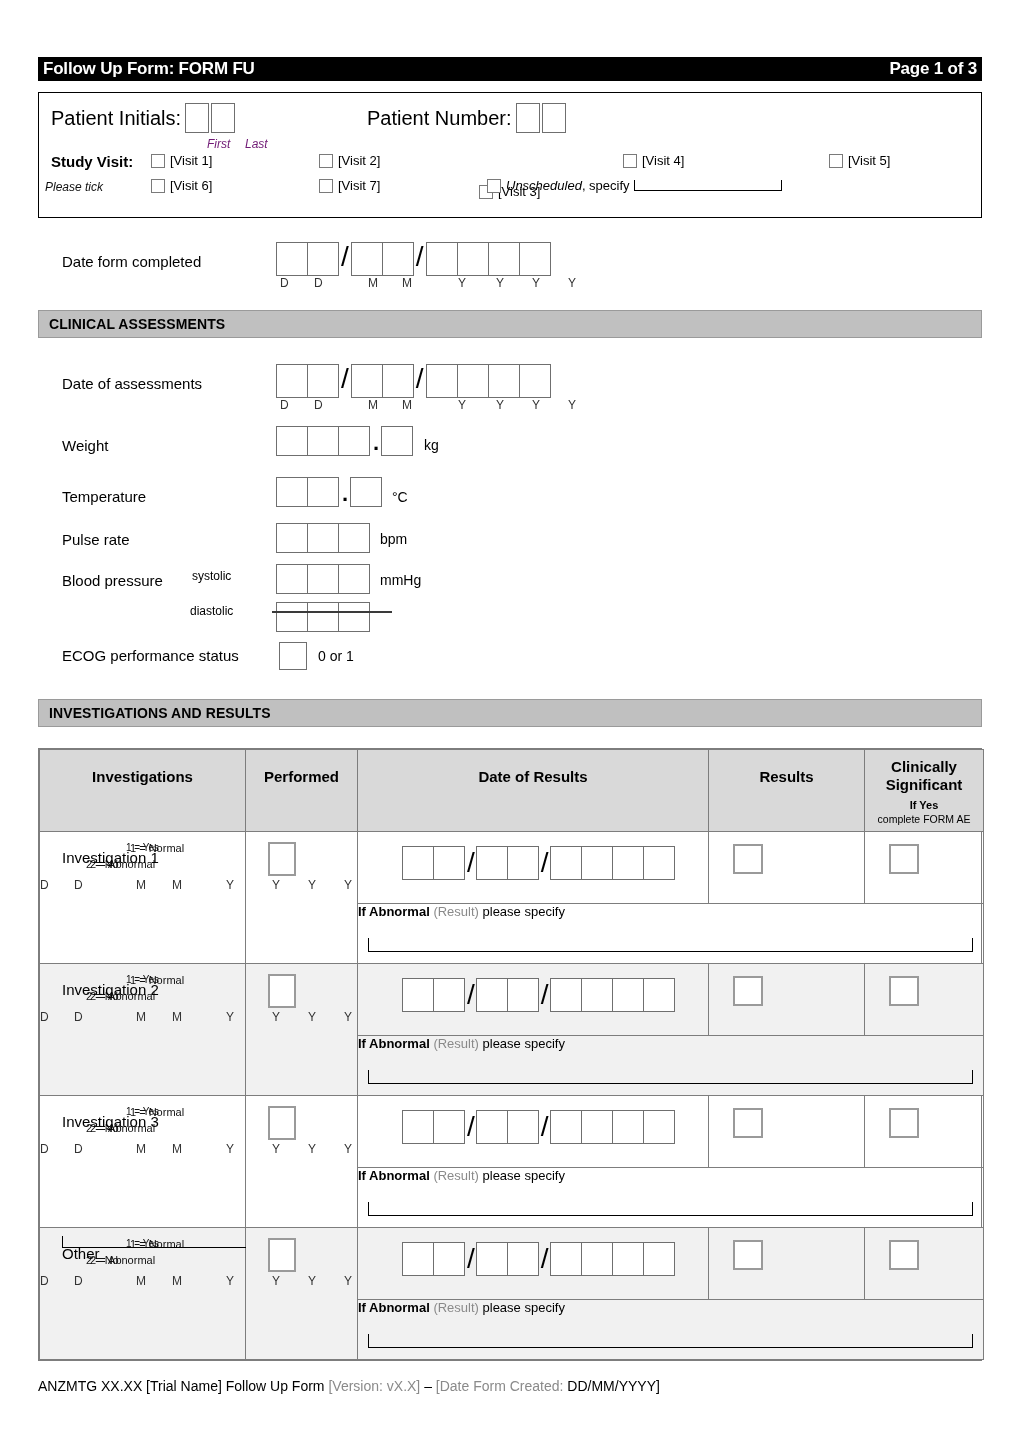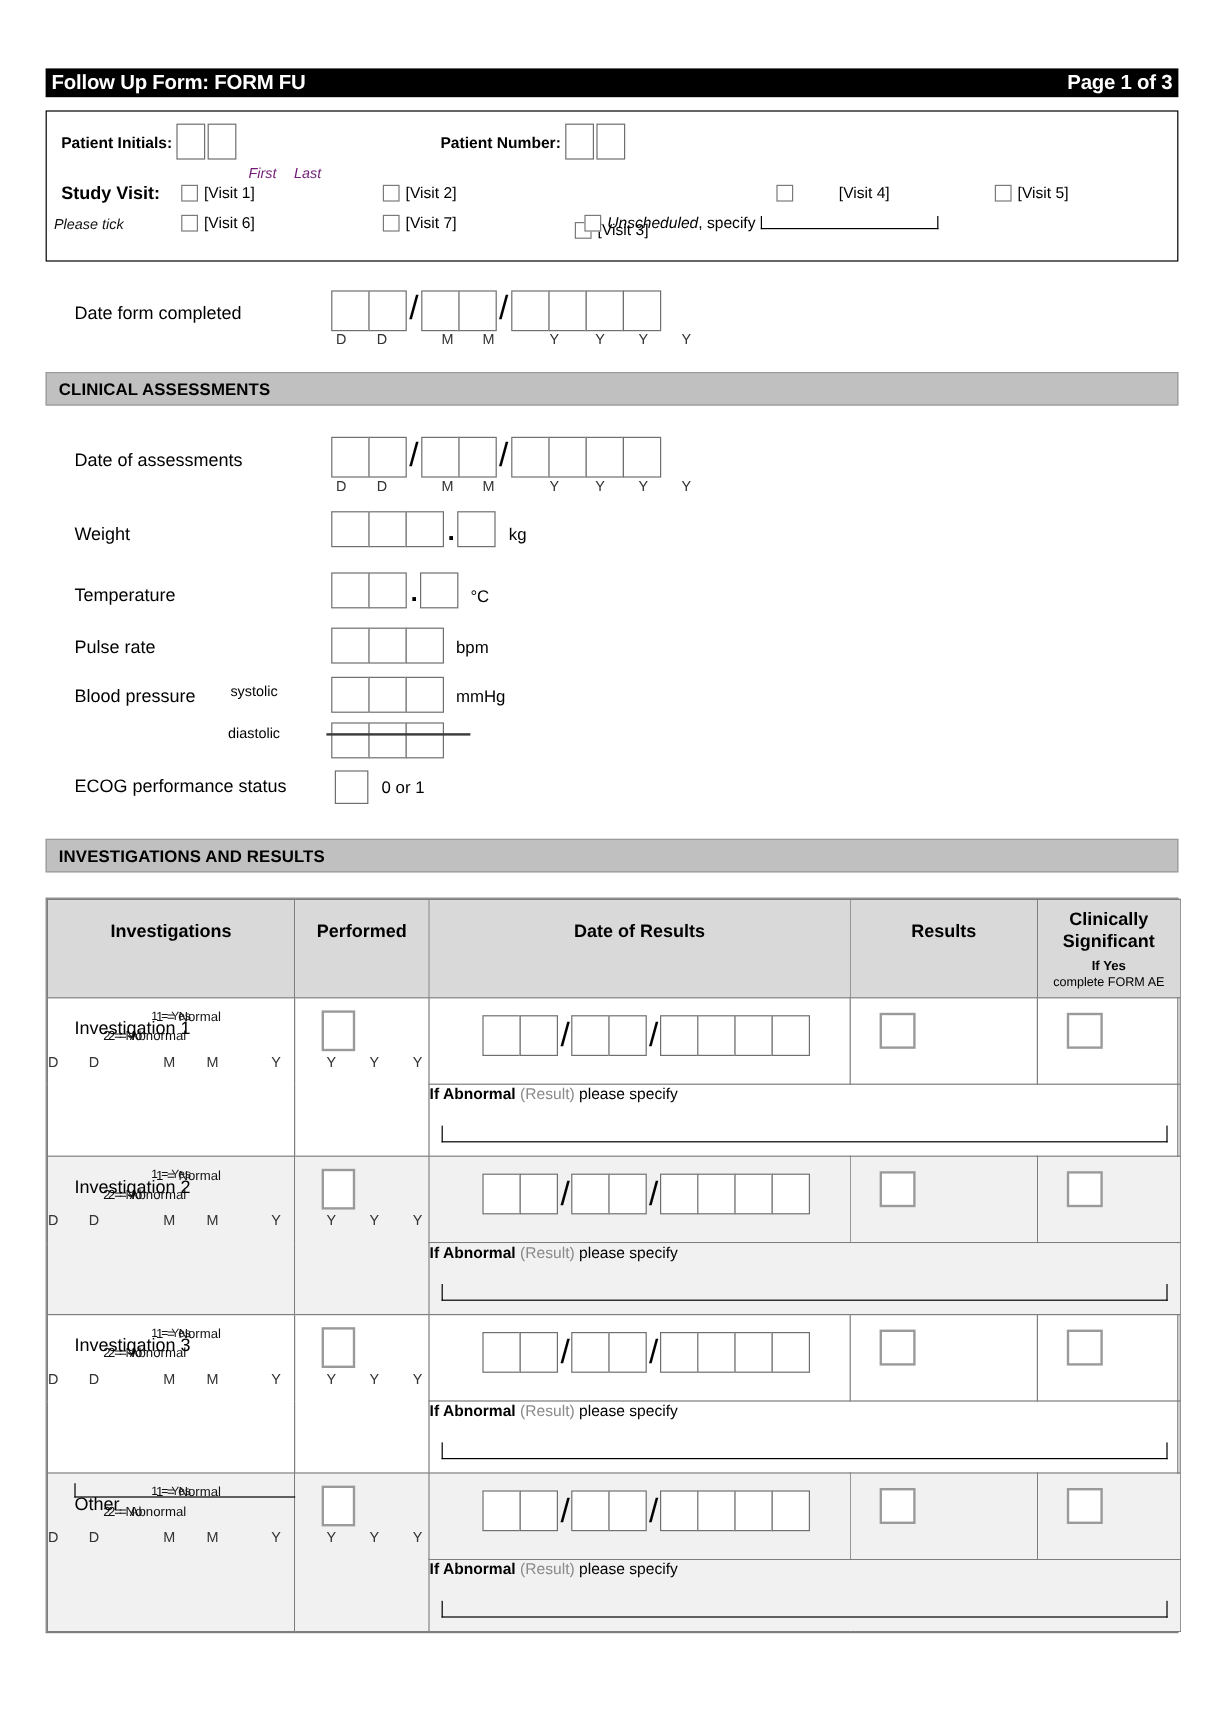--- a/index.html
+++ b/index.html
@@ -28,21 +28,21 @@
     display: flex; justify-content: space-between; align-items: center;
     padding: 0 5px; font-weight: bold; font-size: 17px; letter-spacing: -0.2px;
   }
 
   
   .patient-box {
     position: absolute; left: 38px; top: 92px; width: 944px; height: 126px;
     border: 1px solid #000000; background: #ffffff;
   }
   .fieldgrp { position: absolute; display: flex; align-items: center; }
-  .fieldgrp .lbl { font-weight: bold; font-size: 13px; margin-right: 4px; }
+  .fieldgrp .lbl { font-weight: normal; font-size: 20px; margin-right: 4px; }
   .bx {
     width: 24px; height: 30px; border: 1px solid #6f6f6f; background: #fff;
     display: inline-block; vertical-align: middle;
   }
   .bx + .bx { margin-left: 2px; }
   .firstlast {
     position: absolute; font-style: italic; font-size: 12px; color: #701a75;
   }
   .visit-label { position: absolute; font-weight: bold; font-size: 15px; }
   .pleasetick { position: absolute; font-style: italic; font-size: 12px; color: #111; }
@@ -180,21 +180,21 @@
       <span>[Visit 1]</span>
     </div>
     <div class="cbrow" style="left:280px; top:60px;">
       <span class="cb"></span>
       <span>[Visit 2]</span>
     </div>
     <div class="cbrow" style="left:440px; top:60px;margin-top:31px;">
       <span class="cb"></span>
       <span>[Visit 3]</span>
     </div>
-    <div class="cbrow" style="left:608px; top:60px;gap:33px;">
+    <div class="cbrow" style="left:584px; top:60px;">
       <span class="cb"></span>
       <span>[Visit 4]</span>
     </div>
     <div class="cbrow" style="left:790px; top:60px;">
       <span class="cb"></span>
       <span>[Visit 5]</span>
     </div>
 
     <div class="cbrow" style="left:112px; top:85px;">
       <span class="cb"></span>
@@ -588,14 +588,17 @@
               <span>please specify</span>
             </div>
             <div class="spec-line"></div>
           </td>
         </tr>
 
       </tbody>
     </table>
   </div>
 
+  <div class="footer">
+    <span>ANZMTG XX.XX [Trial Name] Follow Up Form </span><span class="g">[Version: vX.X]</span><span> – </span><span class="g">[Date Form Created: </span><span>DD/MM/YYYY]</span>
+  </div>
 
 </div>
 
 </body></html>

